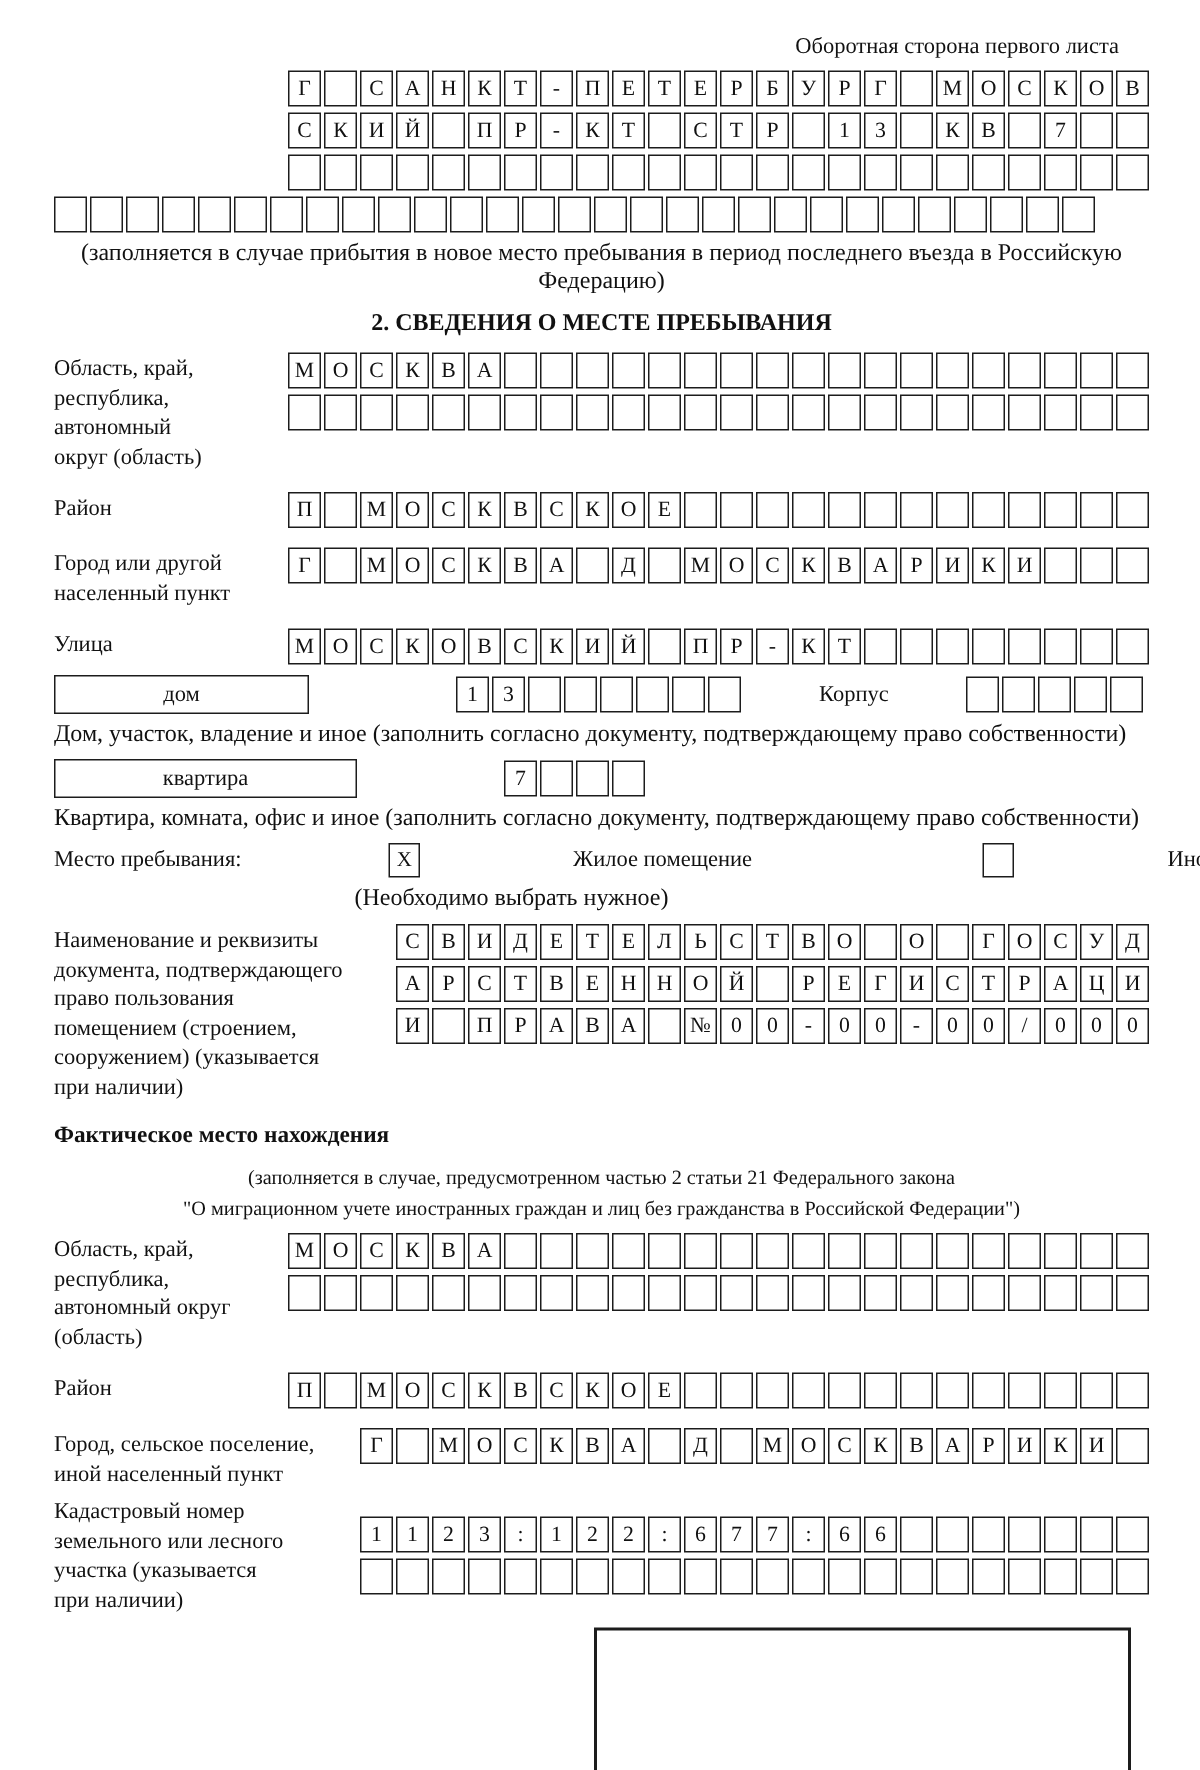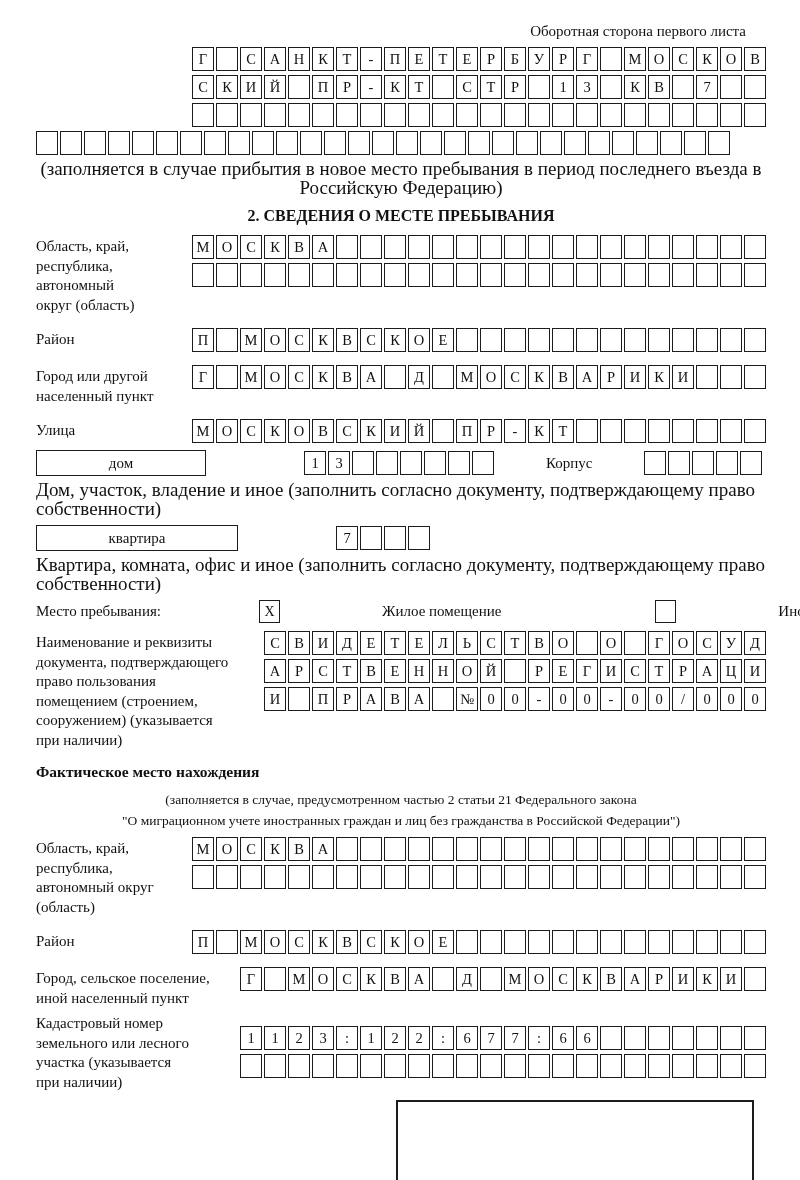--- a/index.html
+++ b/index.html
@@ -16,21 +16,21 @@
   .label{white-space:pre-line;font-size:15px;line-height:19.5px;padding-top:2px;flex:0 0 auto;}
   .rows{margin-left:auto;display:flex;flex-direction:column;gap:4px;}
   .boxrow{display:flex;gap:2px;margin-left:auto;}
   .boxrow.leftalign{margin-left:0;}
   .cell{
     width:20px;height:22px;border:1.5px solid #1c1c1c;flex:0 0 auto;
     display:flex;align-items:center;justify-content:center;
     font-size:14.5px;line-height:22px;
   }
   .full{margin-top:4px;}
-  .caption{font-size:19px;margin-top:4px;}
+  .caption{font-size:16px;margin-top:4px;}
   .center{text-align:center;}
   .section-title{text-align:center;font-weight:bold;font-size:16px;margin:9px 0 10px 0;}
   .subhead{text-align:left;font-weight:bold;font-size:15.5px;margin:12px 0 8px 0;}
   .subcap{text-align:center;font-size:13.5px;line-height:21px;}
   .mt2{margin-top:13px;}.mt4{margin-top:4px;}.mt6{margin-top:6px;}.mt8{margin-top:8px;}
   .inline-row{display:flex;align-items:center;margin-top:7px;gap:46px;}
   .widebox{height:24px;border:1.5px solid #1c1c1c;display:flex;align-items:center;justify-content:center;font-size:15px;flex:0 0 auto;}
   .w170{width:168px;}
   .w200{width:200px;}
   .inline-label{font-size:15px;padding:0 6px;white-space:nowrap;}
@@ -371,20 +371,21 @@
     <div class="check"></div>
     <span class="gap10"></span>
     <span class="opt-label">Иное помещение</span>
     <span class="gap10"></span>
       <span class="gap10"></span>
     <div class="check"></div>
     <span class="gap10"></span>
       <span class="gap10"></span>
     <span class="opt-label">Организация</span>
   </div>
+  <div class="caption center" style="margin-right:120px;">(Необходимо выбрать нужное)</div>
 
   <div class="form-row mt8">
     <div class="label">Наименование и реквизиты
 документа, подтверждающего
 право пользования
 помещением (строением,
 сооружением) (указывается
 при наличии)</div>
     <div class="rows">
       <div class="boxrow">

